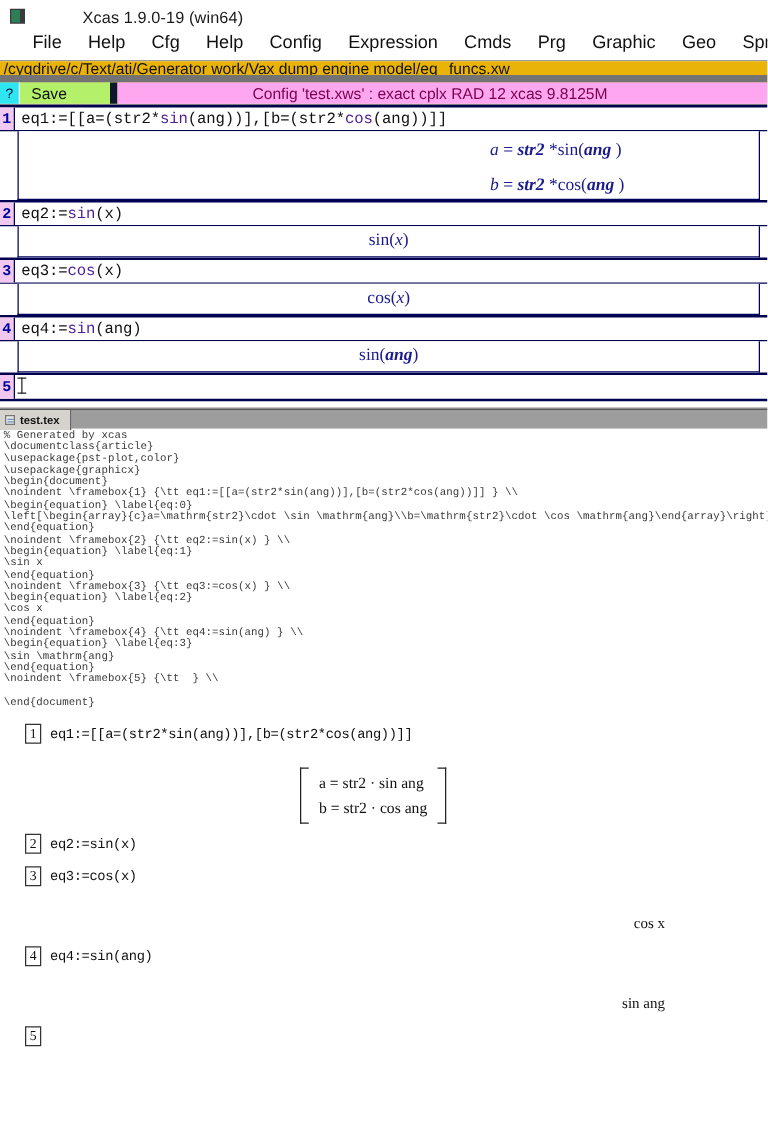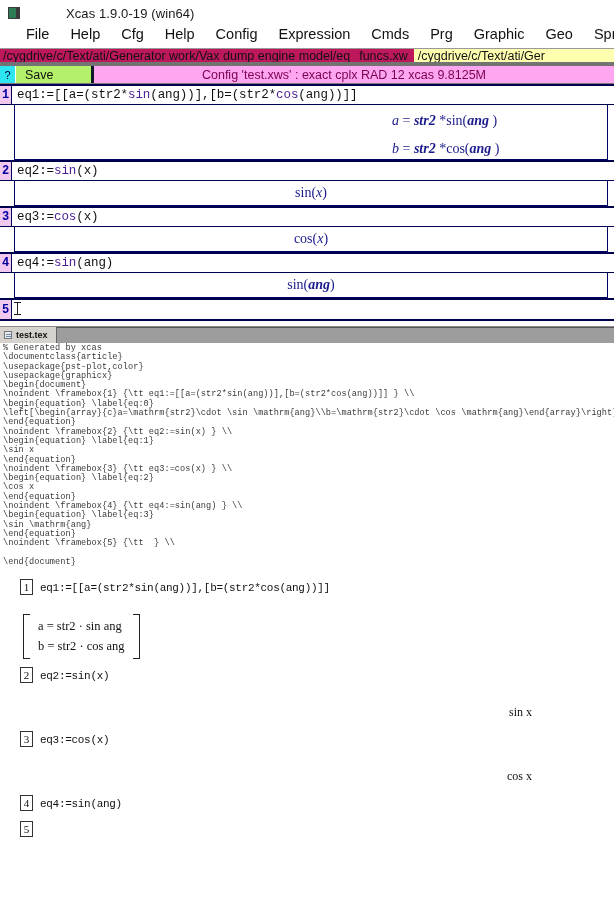--- a/index.html
+++ b/index.html
@@ -33,23 +33,23 @@
     background:#ffffff; border-bottom:1px solid #9a9a9a;
     padding-left:26px;
   }
   .menu-item{
     font-size:14.5px; color:#111; margin-right:21px; white-space:nowrap;
     cursor:default;
   }
 
   
   .pathbar{
-    height:17px; display:flex; align-items:center; background:#be185d;
+    height:17px; display:flex; align-items:center; background:#eab308;
     font-size:12.5px; color:#111; white-space:nowrap; overflow:hidden;
-    border-bottom:4px solid #737373;
+    border-bottom:6px solid #737373;
   }
   .path-main{ padding-left:3px; }
   .path-file{ padding-left:9px; }
   .path-hl{
     background:#ffffb0; padding-left:4px; padding-right:2px; margin-left:6px;
     flex:1 1 auto; overflow:hidden;
   }
 
   
   .toolbar{
@@ -57,21 +57,21 @@
     border-bottom:1px solid #7a7a7a;
   }
   .tb-help{
     width:16px; background:#2ee6f2; color:#003; display:flex;
     align-items:center; justify-content:center; font-size:11px;
     border-right:1px solid #fff;
   }
   .tb-save{
     width:78px; background:#b4f06a; color:#111; display:flex;
     align-items:center; padding-left:9px;
-    border-right:3px solid #0f172a;
+    border-right:6px solid #0f172a;
   }
   .tb-config{
     flex:1; background:#ffa6f0; color:#7a0050;
     display:flex; align-items:center; justify-content:center;
     padding-right:20px;
   }
 
   
   .sheet{ background:#ffffff; }
   .cell{ display:block; }
@@ -121,21 +121,21 @@
   .mbrk{ width:2px; background:#1a1a8c; }
   .mbody{
     padding:3px 9px; display:flex; flex-direction:column; gap:12px;
     font-family:"Liberation Serif", serif; font-size:14px; color:#1a1a8c;
     white-space:nowrap;
   }
   .cell-out.tall{ height:55px; }
 
   
   .texbar{
-    height:16px; background:#9d9d9d; display:flex; align-items:flex-end;
+    height:16px; background:#9d9d9d; display:flex; align-items:center;
     border-top:1px solid #555;
   }
   .tex-tab{
     background:#d6d2ce; height:16px; display:flex; align-items:center;
     padding:0 8px 0 4px; font-size:9px; font-weight:bold; color:#111;
     border-right:1px solid #666;
   }
   .tex-tab-icon{
     width:8px; height:8px; background:#e8e8e8; border:1px solid #777;
     margin-right:4px; position:relative;
@@ -166,21 +166,21 @@
   }
   .pv-code{
     font-family:"Liberation Mono", monospace; font-size:11px; color:#111;
     letter-spacing:-.3px;
   }
   .pv-eq{
     text-align:right; padding-right:82px; font-size:12px; color:#111;
     height:38px; display:flex; align-items:center; justify-content:flex-end;
   }
   .pv-matrix{
-    display:flex; justify-content:flex-start; padding-right:40px; height:62px;
+    display:flex; justify-content:center; padding-right:40px; height:62px;
     align-items:center;
     margin-left:23px;
   }
   .pvm-inner{ display:flex; align-items:stretch; }
   .pvm-b-l, .pvm-b-r{ width:7px; border:1.4px solid #222; }
   .pvm-b-l{ border-right:none; } .pvm-b-r{ border-left:none; }
   .pvm-rows{
     padding:5px 8px; display:flex; flex-direction:column; gap:5px;
     font-size:12.5px; color:#111; white-space:nowrap;
   }
@@ -203,21 +203,20 @@
   <div class="menu-item">Cmds</div>
   <div class="menu-item">Prg</div>
   <div class="menu-item">Graphic</div>
   <div class="menu-item">Geo</div>
   <div class="menu-item">Spreadsheet</div>
 </div>
 
 <div class="pathbar">
   <span class="path-main">/cygdrive/c/Text/ati/Generator work/Vax dump engine model/eq</span>
   <span class="path-file">funcs.xw</span>
-  <span class="path-hl">/cygdrive/c/Text/ati/Ger</span>
 </div>
 
 <div class="toolbar">
   <div class="tb-help">?</div>
   <div class="tb-save">Save</div>
   <div class="tb-config">Config 'test.xws' : exact cplx RAD 12 xcas 9.8125M</div>
 </div>
 
 <div class="sheet">
 
@@ -336,30 +335,30 @@
         <div>b = str2 · cos ang</div>
       </div>
       <div class="pvm-b-r"></div>
     </div>
   </div>
 
   <div class="pv-row">
     <span class="pv-box">2</span>
     <span class="pv-code">eq2:=sin(x)</span>
   </div>
-  <div class="pv-eq">sin x</div>
 
   <div class="pv-row">
     <span class="pv-box">3</span>
     <span class="pv-code">eq3:=cos(x)</span>
   </div>
   <div class="pv-eq">cos x</div>
 
   <div class="pv-row">
     <span class="pv-box">4</span>
     <span class="pv-code">eq4:=sin(ang)</span>
   </div>
+  <div class="pv-eq">sin ang</div>
 
   <div class="pv-row">
     <span class="pv-box">5</span>
     <span class="pv-code"></span>
   </div>
 </div>
 
 </body></html>

